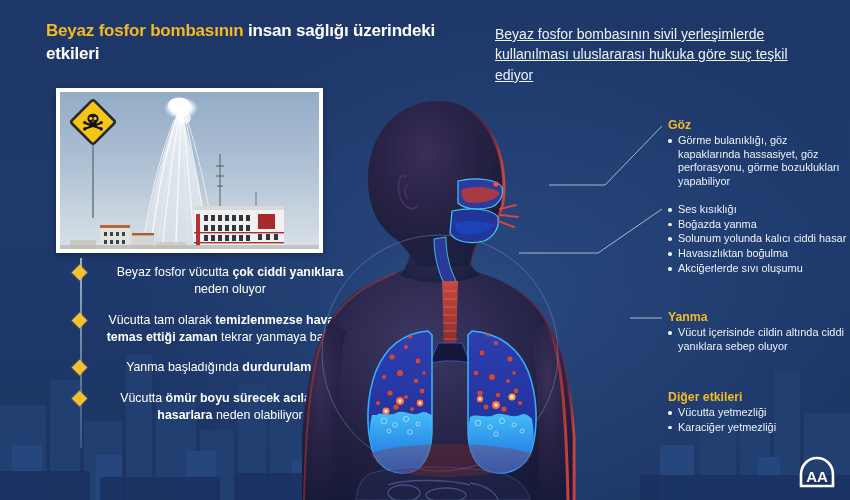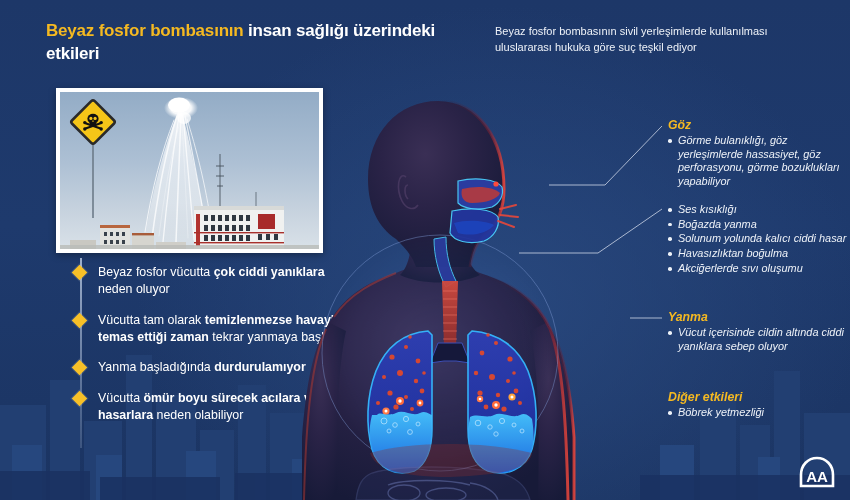--- a/index.html
+++ b/index.html
@@ -21,49 +21,49 @@
   .skyline { position:absolute; left:0; bottom:0; width:850px; height:175px; opacity:1; }
   
   .title {
     position:absolute; left:46px; top:20px; width:430px;
     font-size:17px; font-weight:bold; line-height:1.33;
     color:#ffffff; letter-spacing:-0.2px;
   }
   .title .hl { color:#f5b921; }
   .subtitle {
     position:absolute; left:495px; top:24px; width:330px;
-    font-size:11px; line-height:1.45; color:#eef2f8;
+    font-size:14px; line-height:1.45; color:#eef2f8;text-decoration:underline;
   }
   
   .photo-frame {
     position:absolute; left:56px; top:88px; width:267px; height:165px;
     background:#ffffff; padding:4px;
     box-shadow:0 2px 7px rgba(0,0,0,0.35);
   }
   .photo { position:relative; width:100%; height:100%; overflow:hidden;
            background:linear-gradient(180deg,#9fb6cd 0%, #b4c6d8 48%, #cdd8e3 78%, #dbe3ea 100%); }
   
   .rail {
     position:absolute; left:80px; top:258px; width:1.5px; height:190px;
     background:linear-gradient(180deg, rgba(200,214,235,0.75), rgba(160,180,210,0.25));
   }
-  .bullets { position:absolute; left:72px; top:264px; width:290px; }
+  .bullets { position:absolute; left:72px; top:264px; width:290px;text-align:center; }
   .bullet { position:relative; margin-bottom:14px; padding-left:26px; }
   .dia {
     position:absolute; left:2px; top:3px; width:11px; height:11px;
     background:#f7c028; transform:rotate(45deg);
     box-shadow:0 0 0 1px rgba(255,255,255,0.12);
   }
   .btxt { font-size:12.4px; line-height:1.36; color:#ffffff; }
   .btxt b { font-weight:bold; }
   
   .figure { position:absolute; left:300px; top:85px; width:400px; height:415px; }
   
   .callouts { position:absolute; left:668px; top:0; width:182px; height:500px; }
-  .co { position:absolute; width:182px;font-style:italic; }
+  .co { position:absolute; width:182px; }
   .co-h { font-size:12.3px; font-weight:bold; color:#f5b921; margin-bottom:2px; }
   .co ul { list-style:none; }
   .co li {
     position:relative; padding-left:10px; font-size:10.9px;
     line-height:1.26; color:#eef2f8; margin-bottom:1px;
   }
   .co li:before {
     content:""; position:absolute; left:0; top:5px;
     width:3.6px; height:3.6px; border-radius:50%; background:#eef2f8;
   }
@@ -462,21 +462,21 @@
 
       <path d="M630 318 L662 318"></path>
     </g>
   </svg>
 
   <div class="callouts">
 
     <div class="co" style="top:118px">
       <div class="co-h">Göz</div>
       <ul>
-        <li>Görme bulanıklığı, göz yerleşimlerde hassasiyet, göz perforasyonu, görme bozuklukları yapabiliyor</li>
+        <li>Görme bulanıklığı, göz kapaklarında hassasiyet, göz perforasyonu, görme bozuklukları yapabiliyor</li>
       </ul>
     </div>
 
     <div class="co" style="top:203px">
       <ul>
         <li>Ses kısıklığı</li>
         <li>Boğazda yanma</li>
         <li>Solunum yolunda kalıcı ciddi hasar</li>
         <li>Havasızlıktan boğulma</li>
         <li>Akciğerlerde sıvı oluşumu</li>
@@ -486,21 +486,22 @@
     <div class="co" style="top:310px">
       <div class="co-h">Yanma</div>
       <ul>
         <li>Vücut içerisinde cildin altında ciddi yanıklara sebep oluyor</li>
       </ul>
     </div>
 
     <div class="co" style="top:390px">
       <div class="co-h">Diğer etkileri</div>
       <ul>
-        <li>Böbrek yetmezliği</li>
+        <li>Vücutta yetmezliği</li>
+        <li>Karaciğer yetmezliği</li>
       </ul>
     </div>
   </div>
 
   <svg class="logo" viewBox="0 0 42 34">
     <path d="M21 2 C12 2 5 9 5 19 L5 30 L37 30 L37 19 C37 9 30 2 21 2 Z" fill="none" stroke="#ffffff" stroke-width="2.6"></path>
     <text x="21" y="26" text-anchor="middle" font-family="Liberation Sans, sans-serif" font-size="15" font-weight="bold" fill="#ffffff">AA</text>
   </svg>
 
 </div>

